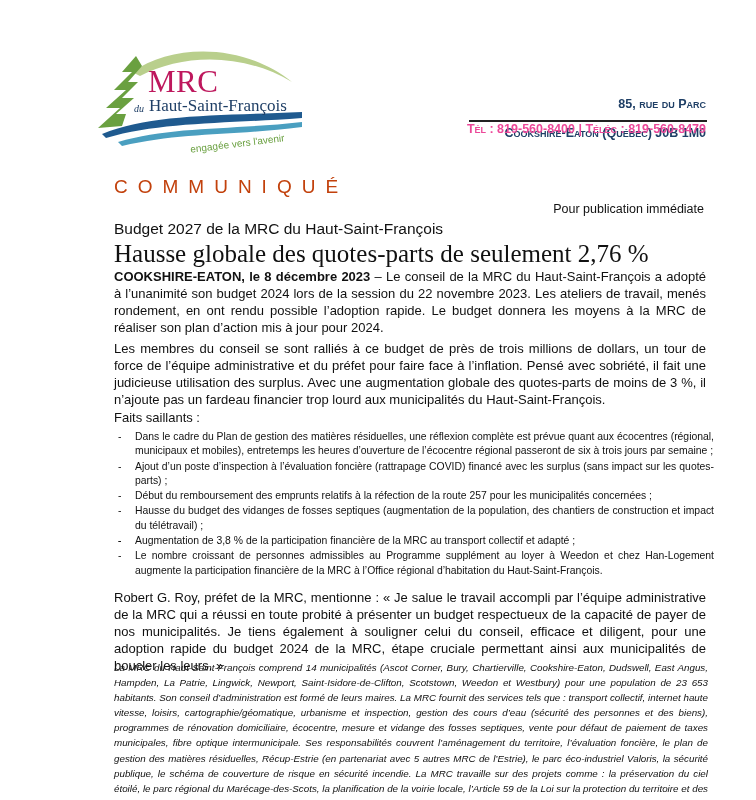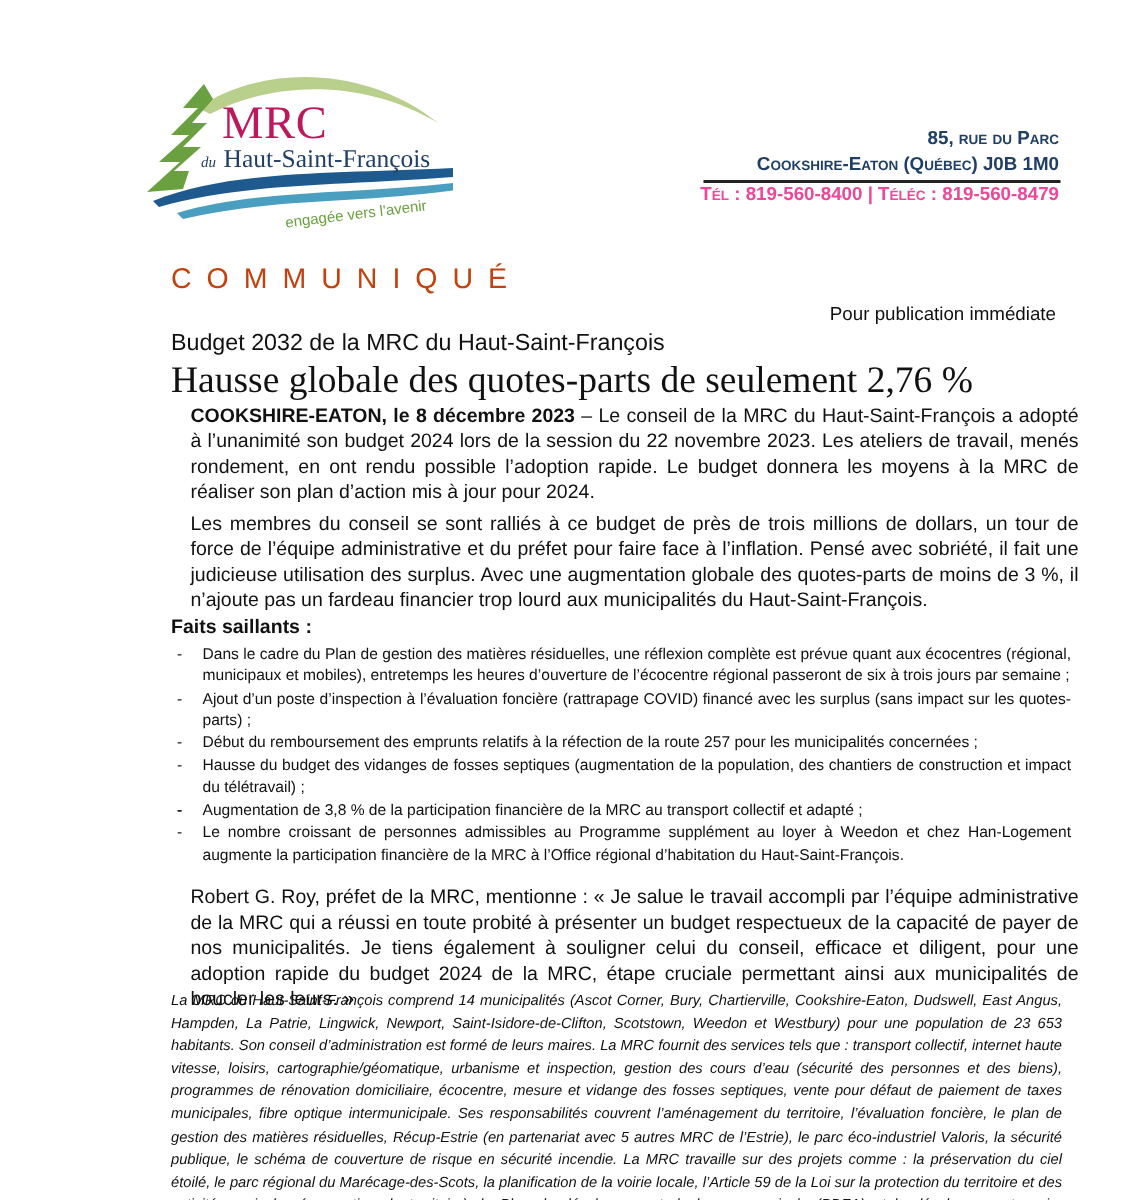--- a/index.html
+++ b/index.html
@@ -11,36 +11,36 @@
               font-size: 31px; color: #be185d; font-weight: normal; letter-spacing: 0.5px; }
   .logo-du { position: absolute; left: 42px; top: 61px; font-family: "Liberation Serif", serif;
              font-size: 10px; font-style: italic; color: #1f3f66; }
   .logo-name { position: absolute; left: 57px; top: 54px; font-family: "Liberation Serif", serif;
                font-size: 17px; color: #1f3f66; white-space: nowrap; }
   .logo-tag { position: absolute; left: 98px; top: 96px; font-size: 10px; color: #6aa040;
               transform: rotate(-7deg); white-space: nowrap; }
 
   .address { position: absolute; right: 50px; top: 84px; text-align: right;
              font-size: 12.5px; font-weight: bold; color: #1f3f66; }
-  .address .line { display: block; line-height: 17px; font-variant: small-caps; }
+  .address .line { display: block; line-height: 17px; font-variant: small-caps; margin-top: 12px; }
   .addr-rule { position: absolute; left: 469px; width: 238px; top: 120px; height: 1.5px; background: #222; }
   .phone { position: absolute; right: 50px; top: 122px; font-size: 12.5px; font-weight: bold; color: #ec4899;
            font-variant: small-caps; white-space: nowrap; }
 
   .title { position: absolute; left: 114px; top: 176px; font-size: 19px; font-weight: normal;
            letter-spacing: 10px; color: #c2410c; }
   .publication { position: absolute; right: 52px; top: 202px; font-size: 12.5px; }
   .subtitle1 { position: absolute; left: 114px; top: 220px; font-size: 15.5px; }
   .subtitle2 { position: absolute; left: 114px; top: 240px; font-size: 25px; font-family: Liberation Serif, serif; }
 
-  .content { position: absolute; left: 127px; width: 592px; font-size: 13px; line-height: 17px;
+  .content { position: absolute; left: 114px; width: 592px; font-size: 13px; line-height: 17px;
              text-align: justify; }
   .p1 { top: 268px; }
   .p2 { top: 340px; }
-  .highlights-title { position: absolute; left: 114px; top: 410px; font-size: 13px; font-weight: bold; }
+  .highlights-title { position: absolute; left: 114px; top: 410px; font-size: 13px; font-weight: normal; }
   .bullets { position: absolute; left: 114px; top: 430px; width: 600px; margin: 0; padding: 0; list-style: none;
              font-size: 10.4px; line-height: 14.3px; }
   .bullets li { position: relative; padding-left: 21px; margin-bottom: 1px; text-align: justify; }
   .bullets li .dash { position: absolute; left: 4px; top: 0; }
   .p3 { top: 589px; }
   .footer-note { position: absolute; left: 114px; top: 660px; width: 594px; font-size: 9.8px; line-height: 15.1px;
                  font-style: italic; text-align: justify; }
 </style>
 </head>
 <body>
@@ -63,21 +63,21 @@
 
 <div class="address">
   <span class="line">85, rue du Parc</span>
   <span class="line">Cookshire-Eaton (Québec) J0B 1M0</span>
 </div>
 <div class="addr-rule"></div>
 <div class="phone">Tél : 819-560-8400 | Téléc : 819-560-8479</div>
 
 <div class="title">COMMUNIQUÉ</div>
 <div class="publication">Pour publication immédiate</div>
-<div class="subtitle1">Budget 2032 de la MRC du Haut-Saint-François</div>
+<div class="subtitle1">Budget 2027 de la MRC du Haut-Saint-François</div>
 <div class="subtitle2">Hausse globale des quotes-parts de seulement 2,76 %</div>
 
 <div class="content p1">
   <b>COOKSHIRE-EATON, le 8 décembre 2023</b><span> – Le conseil de la MRC du Haut-Saint-François a adopté à l’unanimité son budget 2024 lors de la session du 22 novembre 2023. Les ateliers de travail, menés rondement, en ont rendu possible l’adoption rapide. Le budget donnera les moyens à la MRC de réaliser son plan d’action mis à jour pour 2024.</span>
 </div>
 
 <div class="content p2">Les membres du conseil se sont ralliés à ce budget de près de trois millions de dollars, un tour de force de l’équipe administrative et du préfet pour faire face à l’inflation. Pensé avec sobriété, il fait une judicieuse utilisation des surplus. Avec une augmentation globale des quotes-parts de moins de 3 %, il n’ajoute pas un fardeau financier trop lourd aux municipalités du Haut-Saint-François.</div>
 
 <div class="highlights-title">Faits saillants :</div>
 <ul class="bullets">

